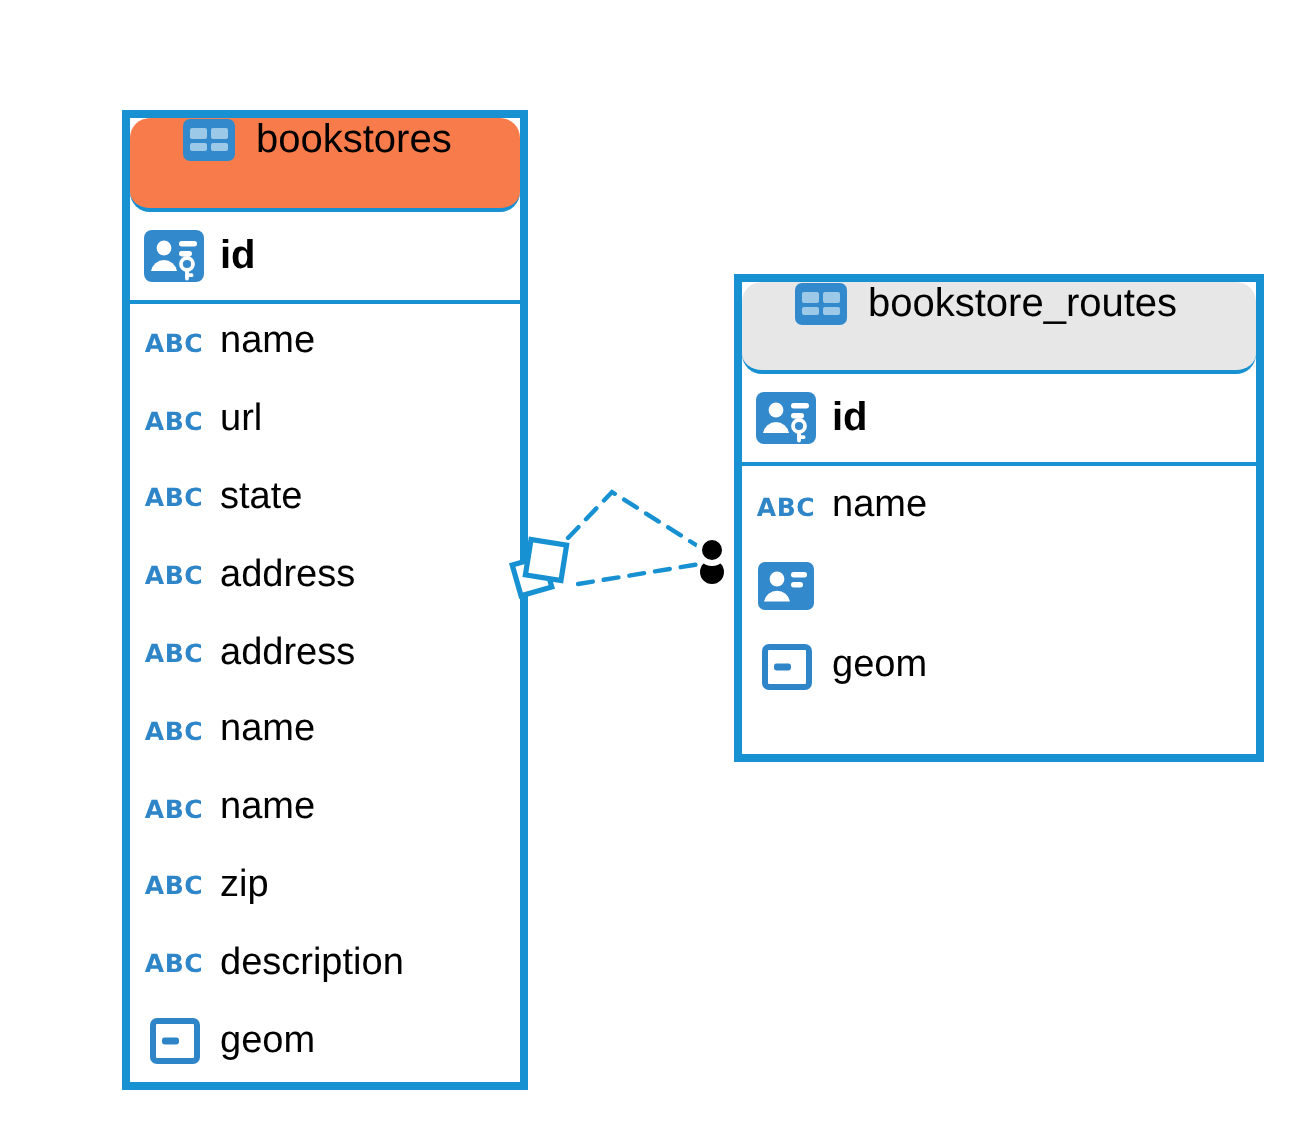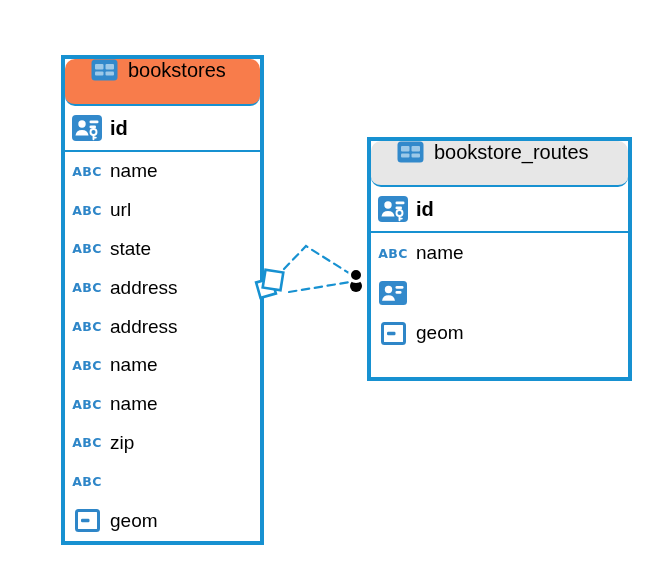--- a/index.html
+++ b/index.html
@@ -115,20 +115,21 @@
     <div class="col-row">
       <span class="ic">
           <span class="abc">ABC</span>
         </span>
       <span class="col-name">zip</span>
     </div>
     <div class="col-row">
       <span class="ic">
           <span class="abc">ABC</span>
         </span>
+      <span class="col-name">description</span>
     </div>
     <div class="col-row">
       <span class="ic">
         <svg width="25" height="23" viewBox="0 0 25 23">
           <rect x="1.5" y="1.5" width="22" height="20" rx="2" fill="#fff" stroke="#2E86C8" stroke-width="3"></rect>
           <rect x="6" y="9.8" width="8.5" height="3.4" rx="1.2" fill="#2E86C8"></rect>
         </svg>
       </span>
       <span class="col-name">geom</span>
     </div>

